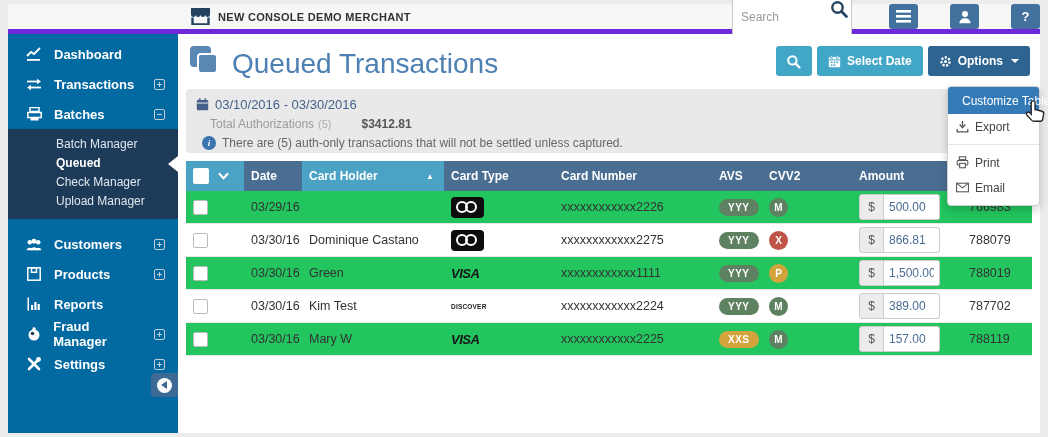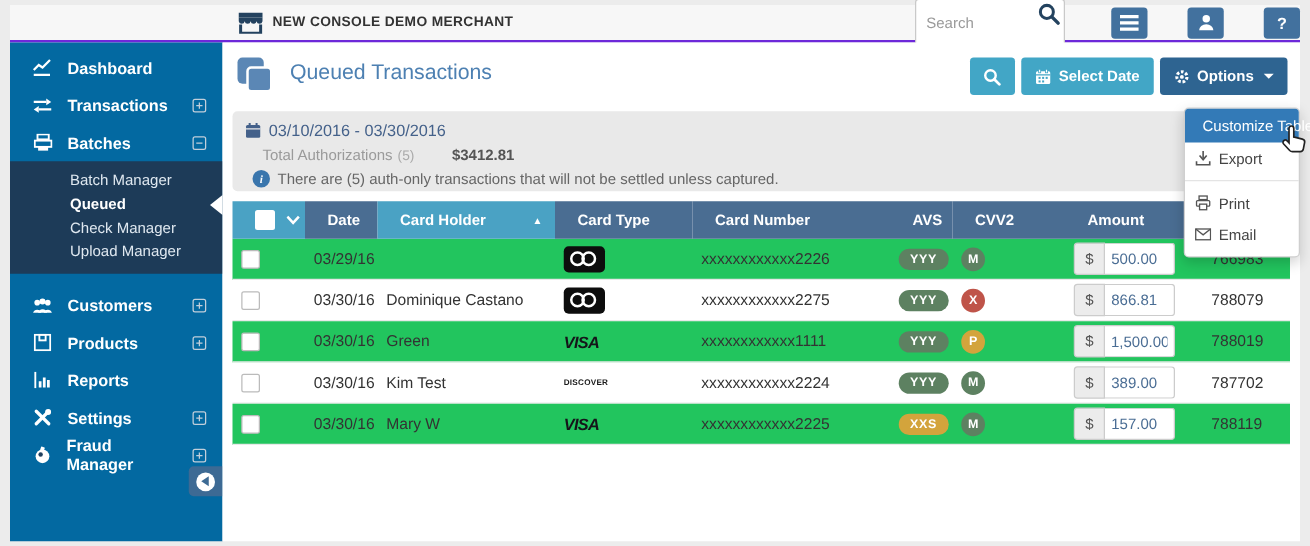--- a/index.html
+++ b/index.html
@@ -2,21 +2,21 @@
 <html><head>
 <meta charset="utf-8">
 <style>
   * { margin:0; padding:0; box-sizing:border-box; }
   html,body { width:1048px; height:437px; font-family:"Liberation Sans", sans-serif; }
   body { background:#ececec; position:relative; overflow:hidden; }
   .stage { position:absolute; inset:0; }
 
   
   .topbar { position:absolute; left:8px; right:8px; top:4px; height:30px;
-    background:#f7f7f7; border-bottom:2px solid #6d28d9; display:flex; align-items:center;gap:28px; }
+    background:#f7f7f7; border-bottom:5px solid #6d28d9; display:flex; align-items:center;gap:28px; }
   .logo-wrap { margin-left:182px; display:flex; align-items:center; gap:7px; }
   .merchant-name { font-size:11px; font-weight:bold; color:#333; letter-spacing:.3px; }
   .topbar-spacer { flex:1; }
   .search-wrap { position:relative; width:120px; height:39px; margin-right:9px; }
   .search-wrap input { width:100%; height:100%; border:1px solid #c9c9c9; border-radius:3px;
     background:#fff; padding:0 24px 0 8px; font-size:12px; color:#333; font-family:inherit; }
   .search-wrap input::placeholder { color:#9a9a9a; }
   .search-wrap .mag { position:absolute; right:3px; top:2px; }
   .tb-btn { width:29px; height:25px; border-radius:3px; background:#42719e; border:none;
     display:flex; align-items:center; justify-content:center; margin-right:4px;
@@ -48,21 +48,21 @@
     border-bottom:4px solid transparent; border-right:6px solid #3d6a94; margin-right:1px; }
 
   
   .content { position:absolute; left:178px; top:34px; right:8px; bottom:4px; background:#fff; }
 
   .title-row { position:absolute; left:10px; top:12px; right:8px; height:34px; }
   .title-icon { position:absolute; left:2px; top:0; width:30px; height:30px; }
   .title-icon .sq { position:absolute; width:21px; height:21px; background:#5b87b5; border-radius:4px; }
   .title-icon .sq.back { left:0; top:0; }
   .title-icon .sq.front { left:7px; top:7px; border:2px solid #fff; }
-  .page-title { position:absolute; left:44px; top:2px; font-size:17px; color:#4d80b2; font-weight:500; }
+  .page-title { position:absolute; left:44px; top:2px; font-size:28px; color:#4d80b2; font-weight:500; }
   .toolbar { position:absolute; right:2px; top:0; display:flex; gap:5px;justify-content:center; }
   .btn { height:30px; border:none; border-radius:3px; color:#fff; font-size:12px; font-weight:bold;
     display:flex; align-items:center; gap:6px; padding:0 11px; cursor:pointer; font-family:inherit; }
   .btn-teal { background:#42a6c6; }
   .btn-navy { background:#2e6491; }
   .btn-iconly { width:36px; justify-content:center; padding:0; }
   .caret { width:0; height:0; border-left:4px solid transparent; border-right:4px solid transparent;
     border-top:4px solid #fff; margin-left:2px; }
 
   
@@ -75,21 +75,21 @@
   .sum-amount { color:#555; font-weight:bold; margin-left:30px; }
   .sum-line3 { margin:5px 0 0 6px; font-size:12px; color:#666; display:flex; align-items:center; gap:6px; }
   .info-circle { width:14px; height:14px; border-radius:50%; background:#3a76ad; color:#fff;
     font-size:9px; font-weight:bold; font-style:italic; display:flex; align-items:center;
     justify-content:center; flex:none; font-family:"Liberation Serif", serif; }
 
   
   .table { position:absolute; left:8px; top:127px; width:846px; }
   .tgrid { display:grid; grid-template-columns:58px 58px 142px 110px 158px 50px 90px 110px 70px; }
   .th { background:#4a6d92; color:#fff; font-size:12px; font-weight:bold; height:30px;
-    display:flex; align-items:center; padding-left:18px; cursor:pointer; }
+    display:flex; align-items:center; padding-left:7px; cursor:pointer; }
   .th.hl { background:#4aa2c4; }
   .sort-asc { margin-left:auto; margin-right:10px; font-size:8px; }
   .row { display:grid; grid-template-columns:58px 58px 142px 110px 158px 50px 90px 110px 70px;
     height:33px; border-bottom:1px solid #e8e8e8; background:#fff; }
   .row.odd { background:#22c55e; }
   .td { display:flex; align-items:center; padding-left:7px; font-size:12.5px; color:#333; overflow:hidden; }
   input[type=checkbox] { appearance:none; width:15px; height:15px; background:#fff;
     border:1px solid #bbb; border-radius:2px; cursor:pointer; margin:0; }
   .th input[type=checkbox] { width:16px; height:16px; border:none; }
   .th .chev { margin-left:9px; }
@@ -238,37 +238,37 @@
           <rect x="4" y="8" width="2.2" height="5" fill="#fff"></rect>
           <rect x="7.3" y="5" width="2.2" height="8" fill="#fff"></rect>
           <rect x="10.6" y="7" width="2.2" height="6" fill="#fff"></rect>
         </svg>
       </span>
       <span>Reports</span>
     </div>
     <div class="nav-item">
       <span class="nav-ico">
         <svg width="14" height="14" viewBox="0 0 14 14">
+          <circle cx="7" cy="8" r="5.5" fill="#fff"></circle>
+          <rect x="5.5" y="0.5" width="3" height="3" fill="#fff" transform="rotate(20 7 2)"></rect>
+          <circle cx="5.5" cy="6.5" r="1.8" fill="#20405f"></circle>
+        </svg>
+      </span>
+      <span>Fraud Manager</span>
+      <span class="expand plus"></span>
+    </div>
+    <div class="nav-item">
+      <span class="nav-ico">
+        <svg width="14" height="14" viewBox="0 0 14 14">
           <line x1="2" y1="12" x2="12" y2="2" stroke="#fff" stroke-width="2.6" stroke-linecap="round"></line>
           <line x1="2" y1="2" x2="12" y2="12" stroke="#fff" stroke-width="2.6" stroke-linecap="round"></line>
           <circle cx="11.5" cy="2.5" r="2.4" fill="#fff"></circle>
         </svg>
       </span>
       <span>Settings</span>
-      <span class="expand plus"></span>
-    </div>
-    <div class="nav-item">
-      <span class="nav-ico">
-        <svg width="14" height="14" viewBox="0 0 14 14">
-          <circle cx="7" cy="8" r="5.5" fill="#fff"></circle>
-          <rect x="5.5" y="0.5" width="3" height="3" fill="#fff" transform="rotate(20 7 2)"></rect>
-          <circle cx="5.5" cy="6.5" r="1.8" fill="#20405f"></circle>
-        </svg>
-      </span>
-      <span>Fraud Manager</span>
       <span class="expand plus"></span>
     </div>
 
     <div class="active-arrow"></div>
     <div class="collapse-btn">
       <span class="collapse-circle">
           <i></i>
         </span>
     </div>
   </div>

